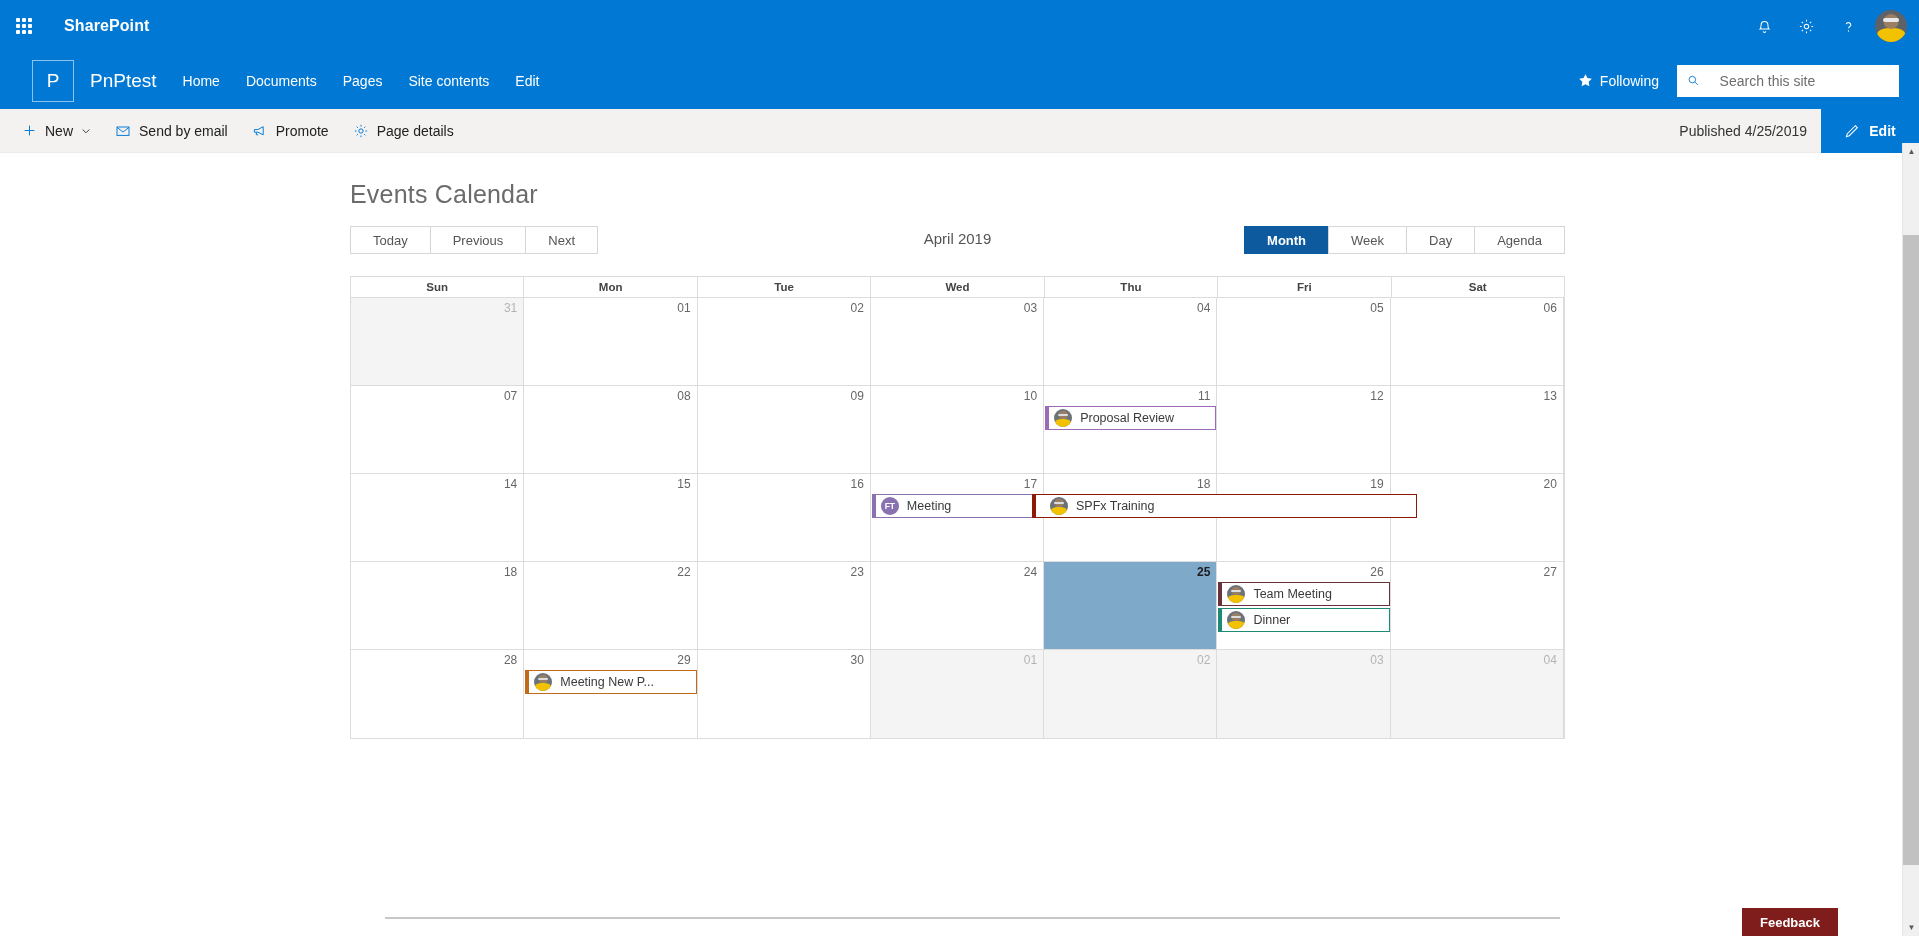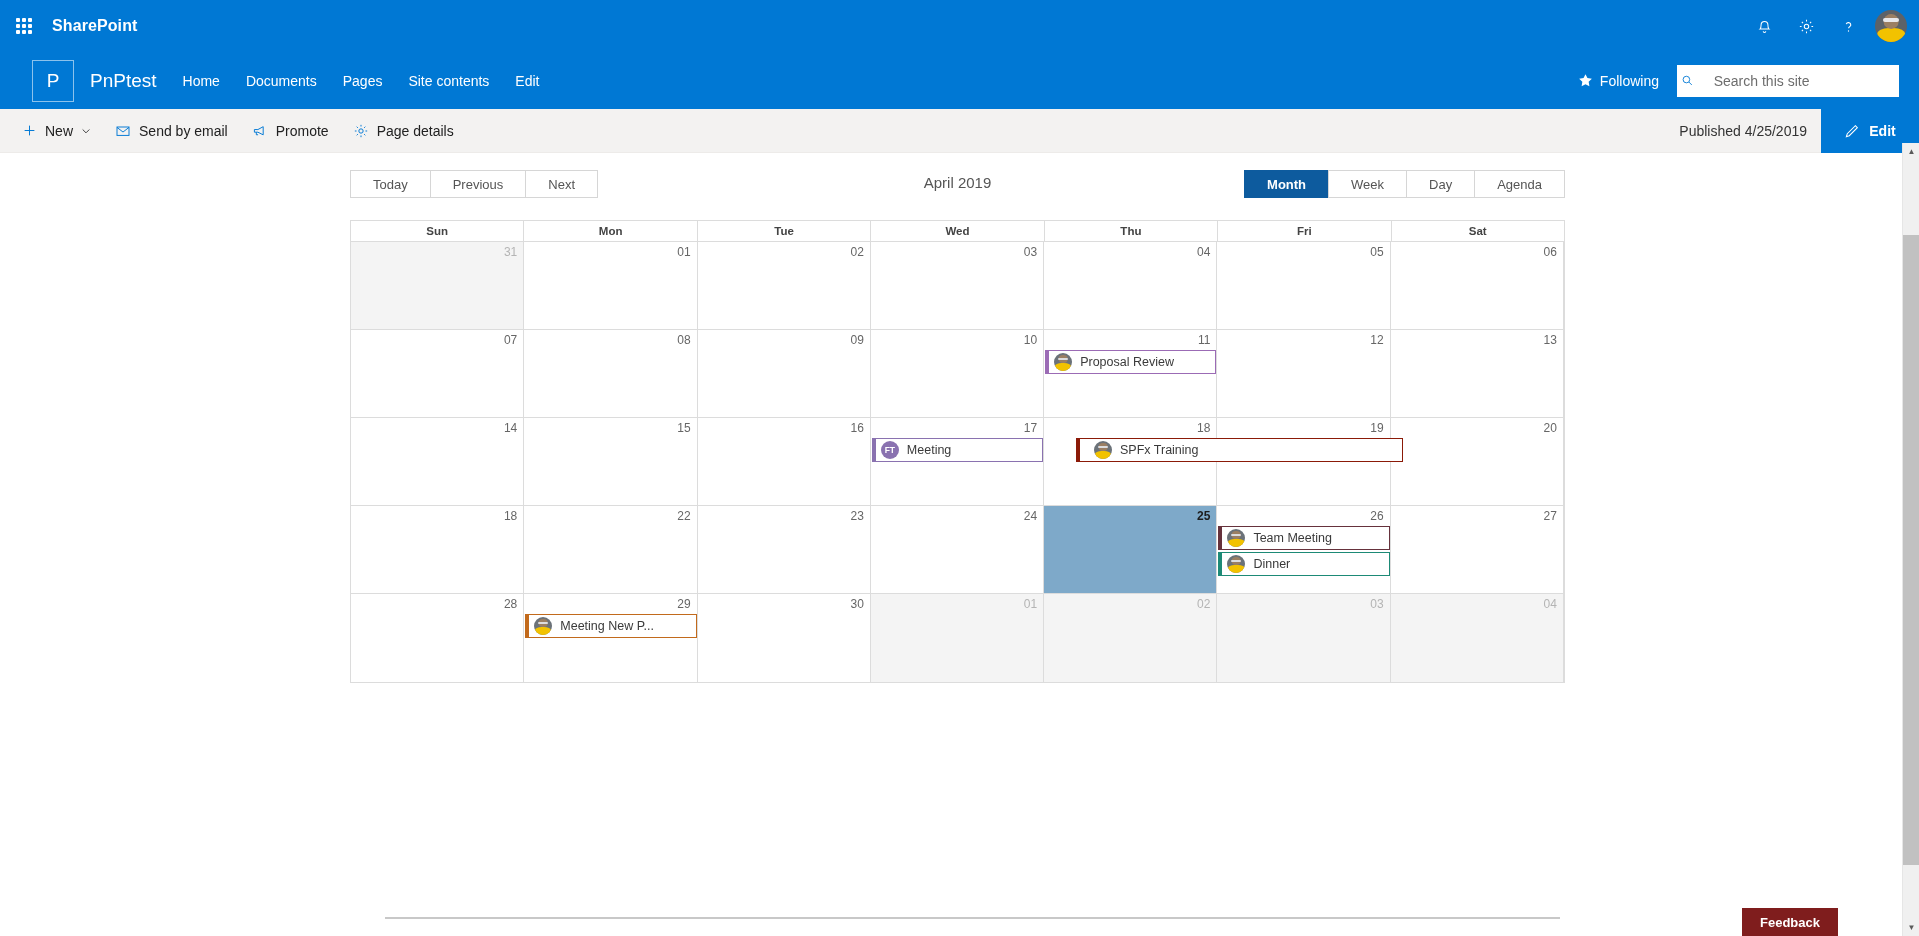--- a/index.html
+++ b/index.html
@@ -25,21 +25,21 @@
   }
   .waffle-grid {
     display: grid;
     grid-template-columns: repeat(3, 4px);
     grid-template-rows: repeat(3, 4px);
     gap: 2px;
   }
   .waffle-grid i { width: 4px; height: 4px; background: #fff; border-radius: 1px; display:block; }
   .suite-brand {
     color: #fff; font-size: 16px; font-weight: bold;
-    margin-left: 4px; letter-spacing: .1px; cursor: pointer;
+    margin-left: 16px; letter-spacing: .1px; cursor: pointer;
   }
   .suite-right {
     position: absolute; right: 0; top: 0; height: 52px;
     display: flex; align-items: center; gap: 0px; padding-right: 12px;
   }
   .suite-icon {
     width: 42px; height: 52px; display: flex; align-items: center; justify-content: center;
     color: #fff; cursor: pointer;
   }
   .suite-icon svg { display: block; }
@@ -75,21 +75,21 @@
   }
   .site-header-right {
     position: absolute; right: 20px; top: 0; height: 57px;
     display: flex; align-items: center; gap: 18px;
   }
   .following {
     color: #fff; font-size: 14px; display: flex; align-items: center; gap: 7px; cursor: pointer;
   }
   .search-box {
     width: 222px; height: 32px; background: #fff;
-    display: flex; align-items: center; padding: 0 4px; gap: 20px;
+    display: flex; align-items: center; padding: 0 10px; gap: 20px;
   }
   .search-box input {
     border: 0; outline: 0; font-size: 14px; color: #666;
     font-family: "Liberation Sans", sans-serif; width: 100%; background: transparent;
   }
   .search-box input::placeholder { color: #6d6d6d; }
 
   
   .command-bar {
     position: absolute; top: 109px; left: 0;
@@ -343,20 +343,21 @@
         <path d="M14.2 3.3l2.5 2.5L6.6 15.9 3 17l1.1-3.6z"></path>
       </svg>
       <span>Edit</span>
     </div>
   </div>
 </div>
 
 <div class="canvas">
   <div class="webpart">
 
+    <h1 class="wp-title">Events Calendar</h1>
 
     <div class="cal-toolbar">
       <div class="btn-group">
         <button class="cal-btn">Today</button>
         <button class="cal-btn">Previous</button>
         <button class="cal-btn">Next</button>
       </div>
       <div class="cal-period">April 2019</div>
       <div class="btn-group right">
         <button class="cal-btn active">Month</button>
@@ -454,21 +455,21 @@
               <div class="daynum">19</div>
             </div>
             <div class="cal-cell">
               <div class="daynum">20</div>
             </div>
             <div class="ev-layer">
               <div class="event" style="left: 520.857px; width: 171.286px; top: 20px; border-color: rgb(138, 114, 176);">
                 <div class="ev-avatar initials">FT</div>
                 <span class="ev-label">Meeting</span>
               </div>
-              <div class="event" style="left: 725px; width: 327px; top: 20px; border-color: rgb(139, 26, 8); padding-left: 14px;">
+              <div class="event" style="left: 681px; width: 385px; top: 20px; border-color: rgb(139, 26, 8); padding-left: 14px;">
                 <div class="ev-avatar">
                   <div class="body"></div>
                   <div class="head"></div>
                   <div class="glass"></div>
                 </div>
                 <span class="ev-label">SPFx Training</span>
               </div>
             </div>
           </div>
           <div class="cal-row">

